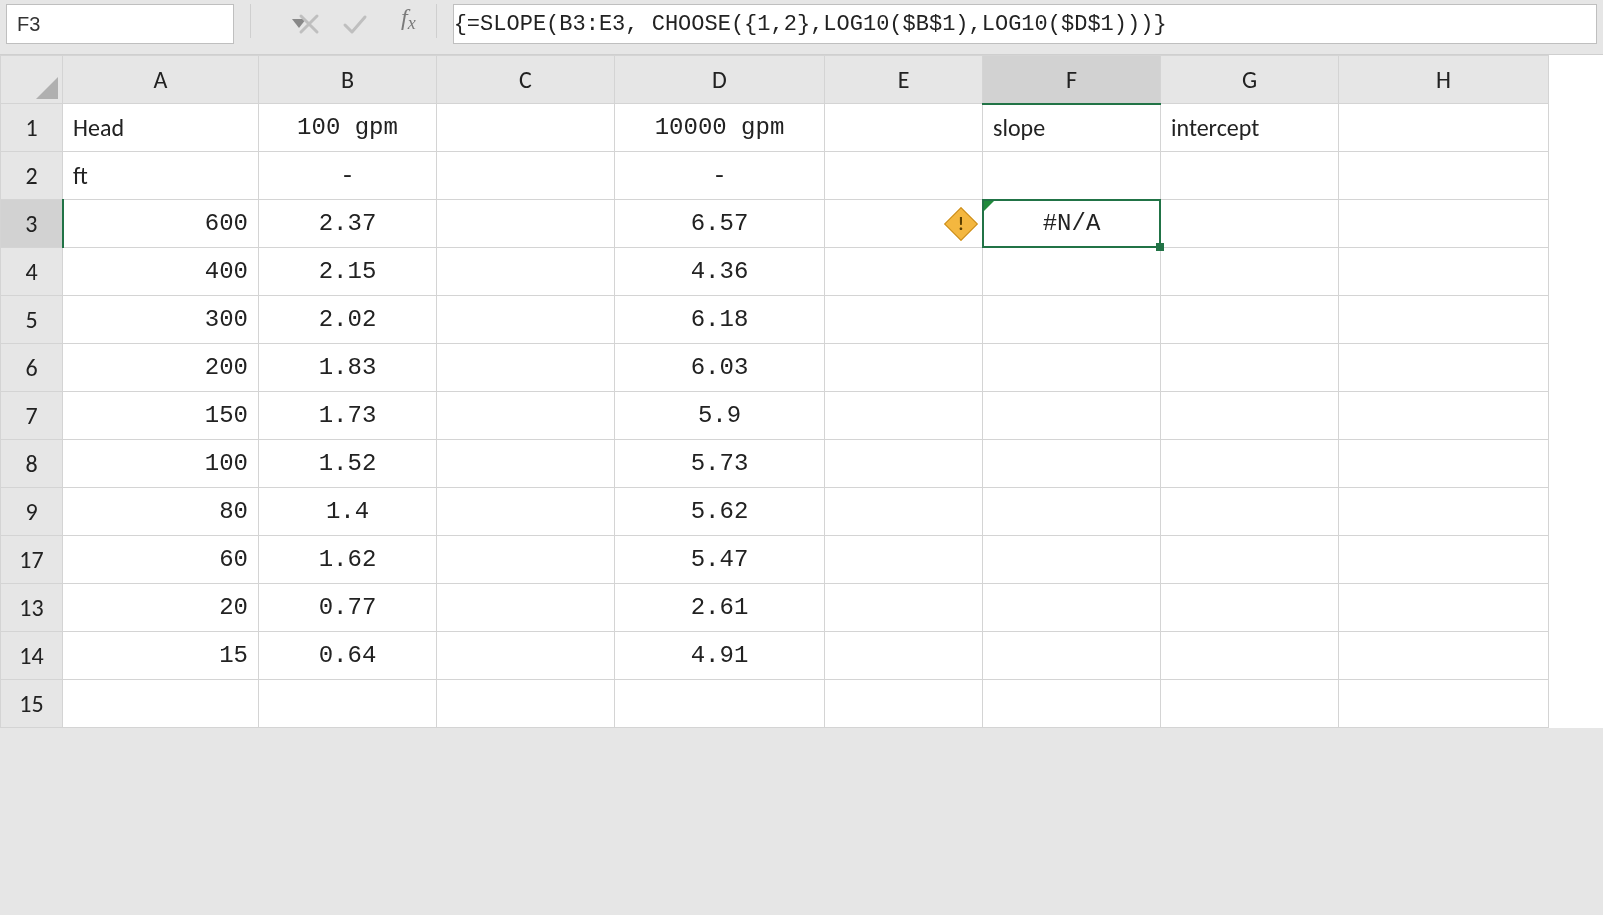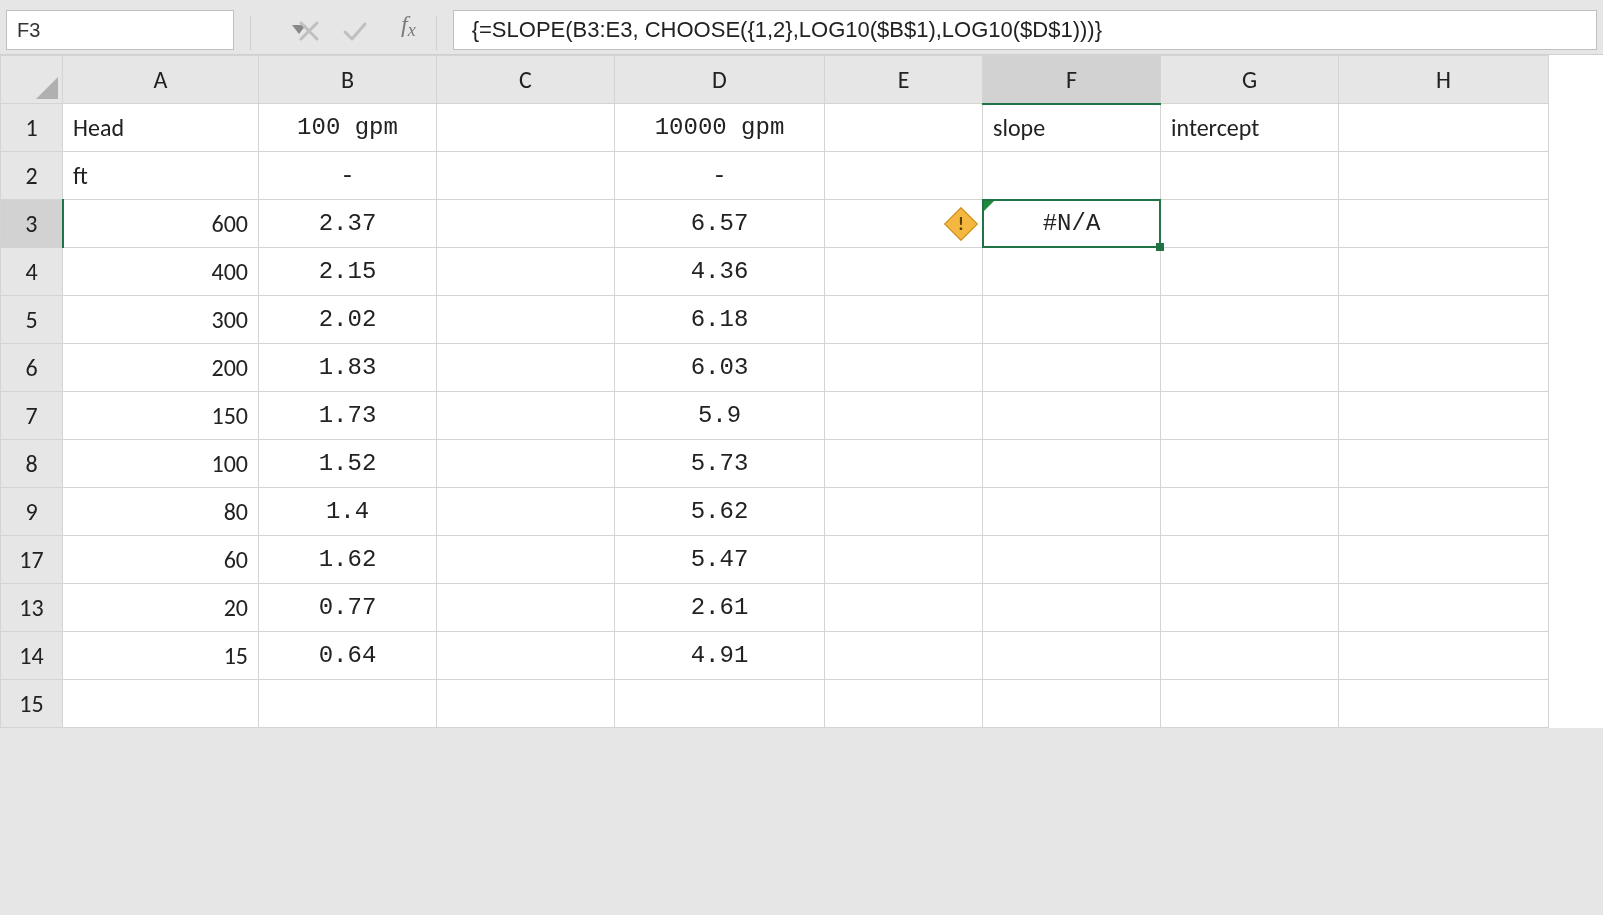--- a/index.html
+++ b/index.html
@@ -7,21 +7,21 @@
     font-family: Calibri, "Segoe UI", Arial, sans-serif;
     font-size: 22px;
     background: #e6e6e6;
     color: #333;
     user-select: none;
   }
 
   
   .formula-row {
     display: flex;
-    align-items: flex-end;
+    align-items: flex-start;
     height: 54px;
     background: #e6e6e6;
     padding: 4px 6px;
     gap: 16px;
   }
   .name-box-wrap {
     display: flex;
     align-items: center;
     background: #fff;
     border: 1px solid #bfbfbf;
@@ -71,22 +71,22 @@
     height: 34px;
     background: #cfcfcf;
   }
 
   .formula-input {
     flex: 1;
     height: 40px;
     background: #fff;
     border: 1px solid #bfbfbf;
     font-size: 22px;
-    font-family: Liberation Sans, sans-serif;
-    padding: 0 18px;
+    font-family: Liberation Mono, monospace;
+    padding: 0 0;
     outline: none;
     color: #222;
   }
 
   
   .grid-wrap {
     background: #fff;
     border-top: 1px solid #cfcfcf;
   }
   table.sheet {
@@ -132,21 +132,21 @@
 
   td .cell {
     padding: 0 10px;
     width: 100%;
     height: 100%;
     display: flex;
     align-items: center;
   }
   .al { justify-content: flex-start; }
   .ac { justify-content: center; font-family: Liberation Mono, monospace; }
-  .ar { justify-content: flex-end; }
+  .ar { justify-content: flex-end; font-family: Liberation Mono, monospace; }
 
   
   .cA { width: 196px; }
   .cB { width: 178px; }
   .cC { width: 178px; }
   .cD { width: 210px; }
   .cE { width: 158px; }
   .cF { width: 178px; }
   .cG { width: 178px; }
   .cH { width: 210px; }

